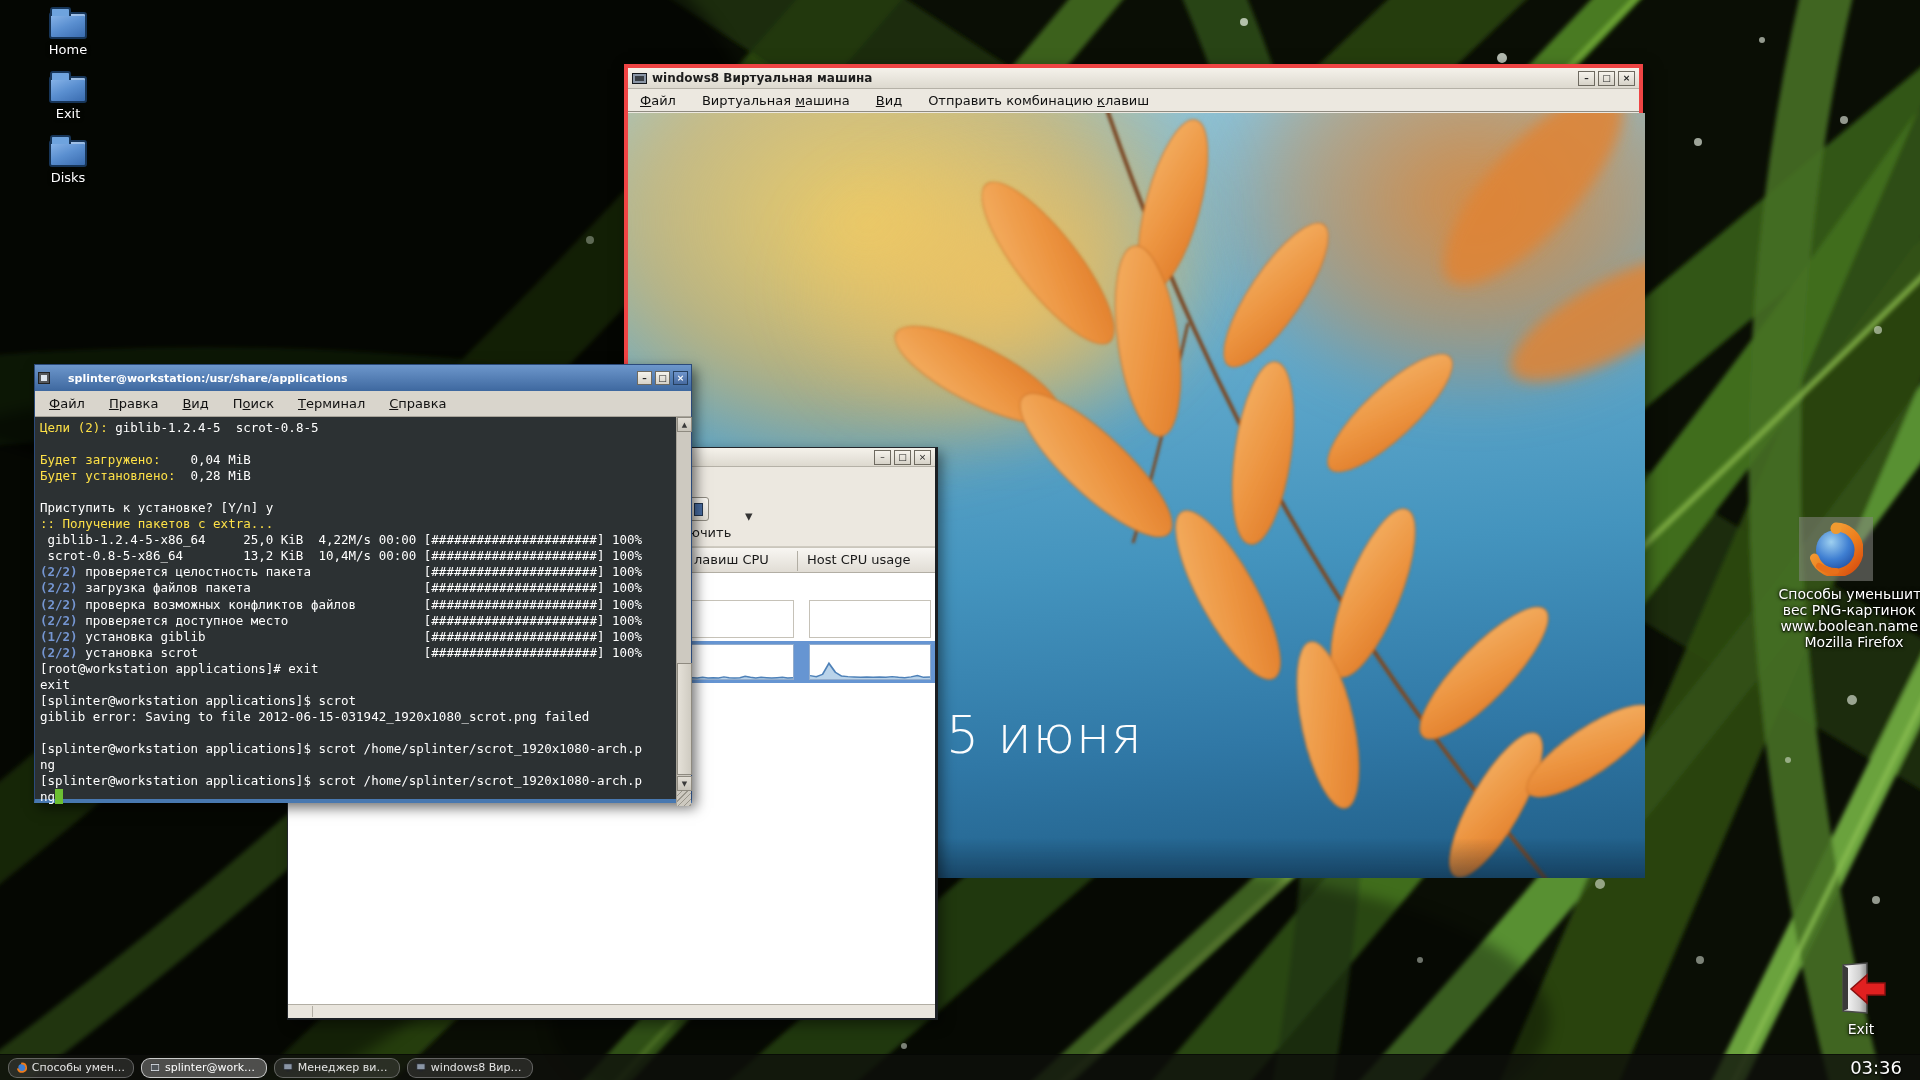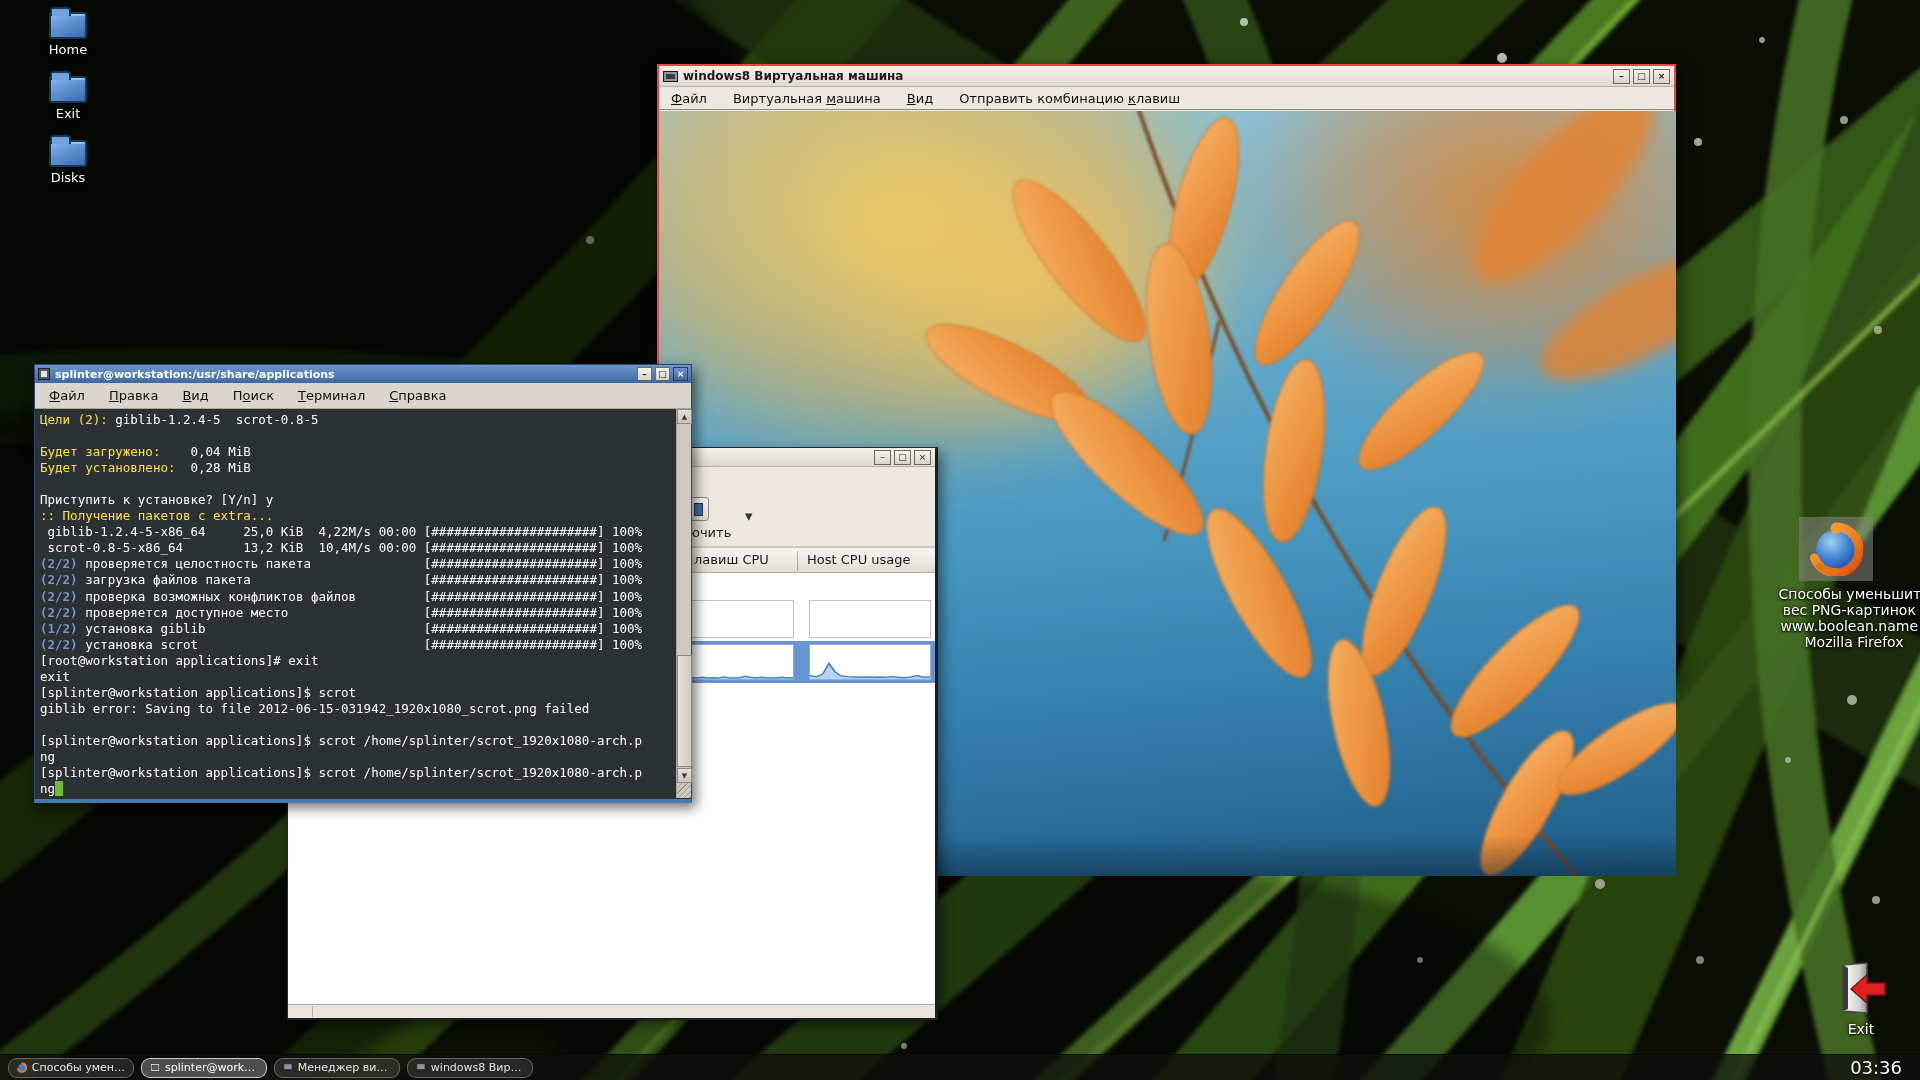--- a/index.html
+++ b/index.html
@@ -21,22 +21,22 @@
   .desk-label { margin-top:3px; font-size:13px; color:#fff;
             text-shadow:0 1px 2px #000,0 0 4px #000; }
 
   
   .winbtn { width:17px; height:15px; display:flex; align-items:center; justify-content:center;
             font-size:9px; line-height:1; color:#222; border:1px solid #6e6a60;
             background:linear-gradient(#f6f3ec,#d6d2c8); }
   .controls { margin-left:auto; display:flex; gap:3px; }
 
   
-  #vm-window { position:absolute; left:657px; top:64px; width:1019px; height:620px;
-            border:2px solid #ef4444; background:#ece8e0; box-shadow:4px 5px 14px rgba(0,0,0,.5); }
+  #vm-window { position:absolute; left:624px; top:64px; width:1019px; height:620px;
+            border:4px solid #ef4444; background:#ece8e0; box-shadow:4px 5px 14px rgba(0,0,0,.5); }
   #vm-titlebar { height:21px; display:flex; align-items:center; gap:5px; padding:0 4px;
             background:linear-gradient(#f5f2eb,#ddd9cf); border-bottom:1px solid #b5b1a7;
             font-size:12px; font-weight:bold; color:#1d1d1d; }
   #vm-menubar { height:23px; display:flex; align-items:center; gap:26px; padding:0 12px;
             font-size:13px; color:#111; background:#ece8e0; border-bottom:1px solid #8f8b81; }
   .menu-item { white-space:pre; }
   .menu-item .u { text-decoration:underline; }
   #vm-content { position:absolute; left:0; top:45px; width:1017px; height:765px; overflow:hidden;
             background:linear-gradient(175deg,#93c6da 0%,#64abcd 32%,#4494be 58%,#3078a6 80%,#1f5c85 100%); }
   .blur-glow { position:absolute; border-radius:50%; filter:blur(26px); }
@@ -81,21 +81,21 @@
   .spark-box svg { width:100%; height:100%; display:block; }
   #mgr-statusbar { position:absolute; left:0; bottom:0; width:100%; height:14px;
             background:#e9e5dd; border-top:1px solid #b2aea4; }
   #mgr-statusbar .seg { position:absolute; left:1px; top:1px; width:24px; height:11px;
             border-right:1px solid #b2aea4; background:#e9e5dd; }
 
   
   #term-window { position:absolute; left:34px; top:364px; width:658px; height:439px;
             border:1px solid #2b4a7a; border-bottom:4px solid #4878b0; background:#2c3133;
             box-shadow:4px 5px 12px rgba(0,0,0,.55); }
-  #term-titlebar { height:18px; display:flex; align-items:center; gap:5px; padding:0 3px;
+  #term-titlebar { height:26px; display:flex; align-items:center; gap:18px; padding:0 3px;
             background:linear-gradient(#6d97cc,#3e689f); color:#fff; font-size:11px; font-weight:bold; }
   #term-titlebar .winbtn { width:15px; height:14px; }
   .winbtn.close-blue { background:linear-gradient(#6f95cc,#46699f); color:#fff; border-color:#26405f; }
   .term-titleicon { width:12px; height:12px; background:#dfe6ef; border:1px solid #222;
             box-shadow:inset 0 0 0 2px #55585c; }
   #term-menubar { height:26px; display:flex; align-items:center; gap:24px; padding:0 14px;
             background:#d9d5cc; border-bottom:1px solid #a8a49a; font-size:13px; color:#111; }
   #term-body { position:relative; display:flex; height:389px; }
   #terminal-output { flex:1; overflow:hidden; padding:3px 0 0 5px; white-space:pre;
             font-family:"DejaVu Sans Mono", monospace; font-size:12.5px; line-height:16.05px;
@@ -269,20 +269,21 @@
             <ellipse cx="762" cy="300" rx="25" ry="82" transform="rotate(47 762 300)"></ellipse>
             <ellipse cx="600" cy="482" rx="28" ry="95" transform="rotate(-29 600 482)"></ellipse>
             <ellipse cx="745" cy="480" rx="27" ry="90" transform="rotate(22 745 480)"></ellipse>
             <ellipse cx="856" cy="560" rx="26" ry="88" transform="rotate(44 856 560)"></ellipse>
             <ellipse cx="700" cy="612" rx="26" ry="85" transform="rotate(-12 700 612)"></ellipse>
             <ellipse cx="868" cy="692" rx="25" ry="82" transform="rotate(30 868 692)"></ellipse>
             <ellipse cx="962" cy="638" rx="23" ry="75" transform="rotate(56 962 638)"></ellipse>
           </g>
         </g>
       </svg>
+      <div id="vm-date">5 июня</div>
       <div id="vm-bottom-shade"></div>
     </div>
   </div>
 
   <div id="mgr-window">
     <div id="mgr-titlebar">
       <div class="controls">
         <div class="winbtn">–</div>
         <div class="winbtn">□</div>
         <div class="winbtn">×</div>

